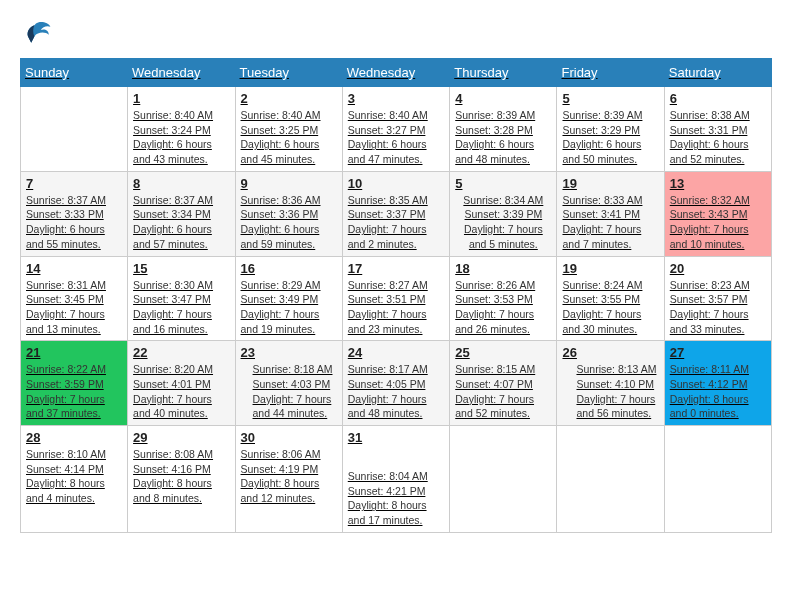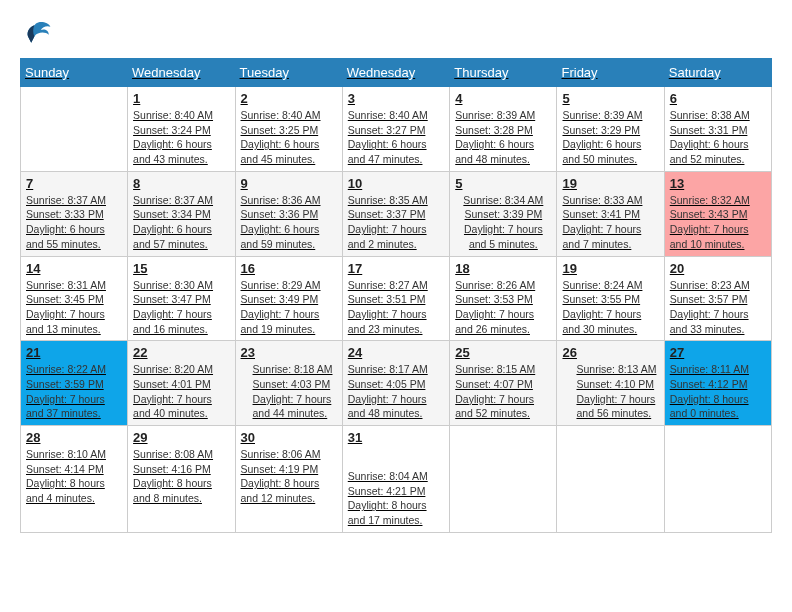--- a/index.html
+++ b/index.html
@@ -255,21 +255,21 @@
         </td>
         <td>
           <span class="day-number">20</span>
           <div class="day-info" style="white-space: pre-line;">Sunrise: 8:23 AM
 Sunset: 3:57 PM
 Daylight: 7 hours
 and 33 minutes.</div>
         </td>
       </tr>
       <tr>
-        <td style="background: #0ea5e9;">
+        <td style="background: #22c55e;">
           <span class="day-number">21</span>
           <div class="day-info" style="white-space: pre-line;">Sunrise: 8:22 AM
 Sunset: 3:59 PM
 Daylight: 7 hours
 and 37 minutes.</div>
         </td>
         <td style="background: rgb(245, 245, 245);">
           <span class="day-number">22</span>
           <div class="day-info" style="white-space: pre-line;">Sunrise: 8:20 AM
 Sunset: 4:01 PM

